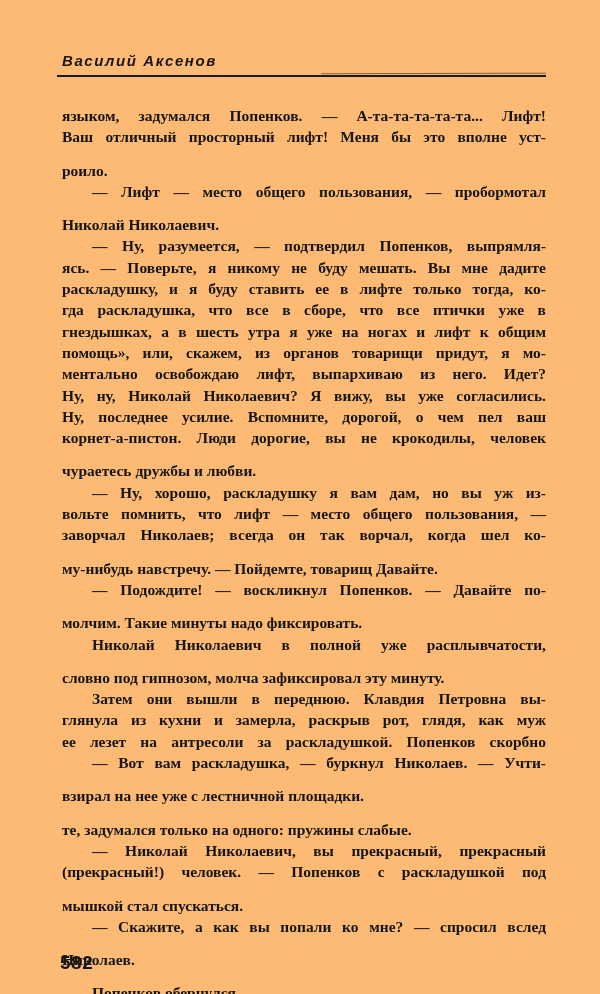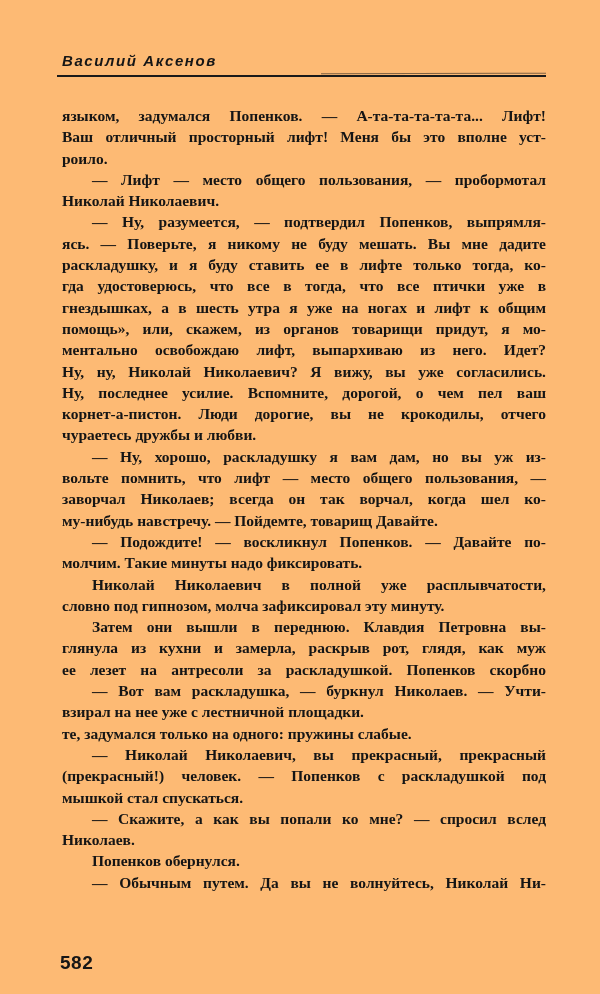--- a/index.html
+++ b/index.html
@@ -47,21 +47,21 @@
     color: #151515;
     font-size: 15.5px;
     font-weight: 700;
     line-height: 21.3px;
   }
   .line {
     text-align: justify;
     text-align-last: justify;
     white-space: normal;
   }
-  .line.last { text-align-last: left; }
+  .line.last { text-align-last: left; margin-top: 12px; }
   .line.indent { padding-left: 30px; }
   .page-number {
     position: absolute;
     left: 60px; top: 912px;
     font-family: "Liberation Sans", sans-serif;
     font-weight: 700;
     font-size: 19px;
     letter-spacing: .5px;
     color: #161616;
     margin-top: 40px;
@@ -75,27 +75,27 @@
   <div class="header-rule"></div>
   <main class="page-text">
       <div class="line">языком, задумался Попенков. — А-та-та-та-та-та... Лифт!</div>
       <div class="line">Ваш отличный просторный лифт! Меня бы это вполне уст-</div>
       <div class="line last">роило.</div>
       <div class="line indent">— Лифт — место общего пользования, — пробормотал</div>
       <div class="line last">Николай Николаевич.</div>
       <div class="line indent">— Ну, разумеется, — подтвердил Попенков, выпрямля-</div>
       <div class="line">ясь. — Поверьте, я никому не буду мешать. Вы мне дадите</div>
       <div class="line">раскладушку, и я буду ставить ее в лифте только тогда, ко-</div>
-      <div class="line">гда удостоверюсь, что все в тогда, что все птички уже в</div>
+      <div class="line">гда раскладушка, что все в сборе, что все птички уже в</div>
       <div class="line">гнездышках, а в шесть утра я уже на ногах и лифт к общим</div>
       <div class="line">помощь», или, скажем, из органов товарищи придут, я мо-</div>
       <div class="line">ментально освобождаю лифт, выпархиваю из него. Идет?</div>
       <div class="line">Ну, ну, Николай Николаевич? Я вижу, вы уже согласились.</div>
       <div class="line">Ну, последнее усилие. Вспомните, дорогой, о чем пел ваш</div>
-      <div class="line">корнет-а-пистон. Люди дорогие, вы не крокодилы, отчего</div>
+      <div class="line">корнет-а-пистон. Люди дорогие, вы не крокодилы, человек</div>
       <div class="line last">чураетесь дружбы и любви.</div>
       <div class="line indent">— Ну, хорошо, раскладушку я вам дам, но вы уж из-</div>
       <div class="line">вольте помнить, что лифт — место общего пользования, —</div>
       <div class="line">заворчал Николаев; всегда он так ворчал, когда шел ко-</div>
       <div class="line last">му-нибудь навстречу. — Пойдемте, товарищ Давайте.</div>
       <div class="line indent">— Подождите! — воскликнул Попенков. — Давайте по-</div>
       <div class="line last">молчим. Такие минуты надо фиксировать.</div>
       <div class="line indent">Николай Николаевич в полной уже расплывчатости,</div>
       <div class="line last">словно под гипнозом, молча зафиксировал эту минуту.</div>
       <div class="line indent">Затем они вышли в переднюю. Клавдия Петровна вы-</div>

